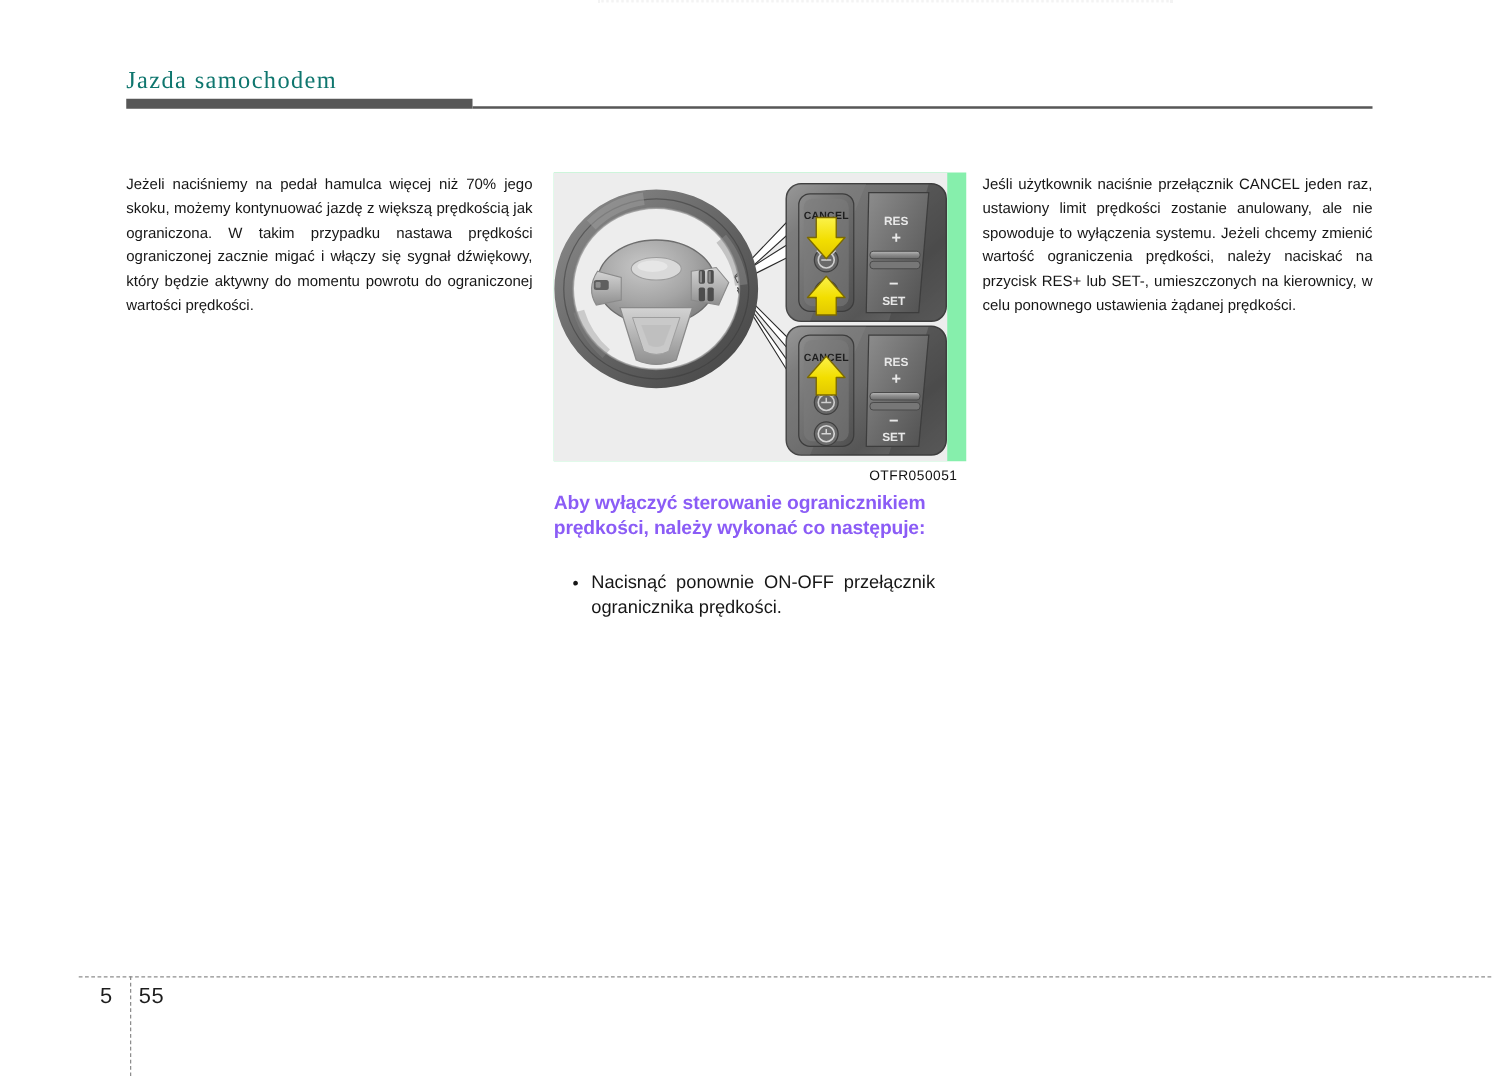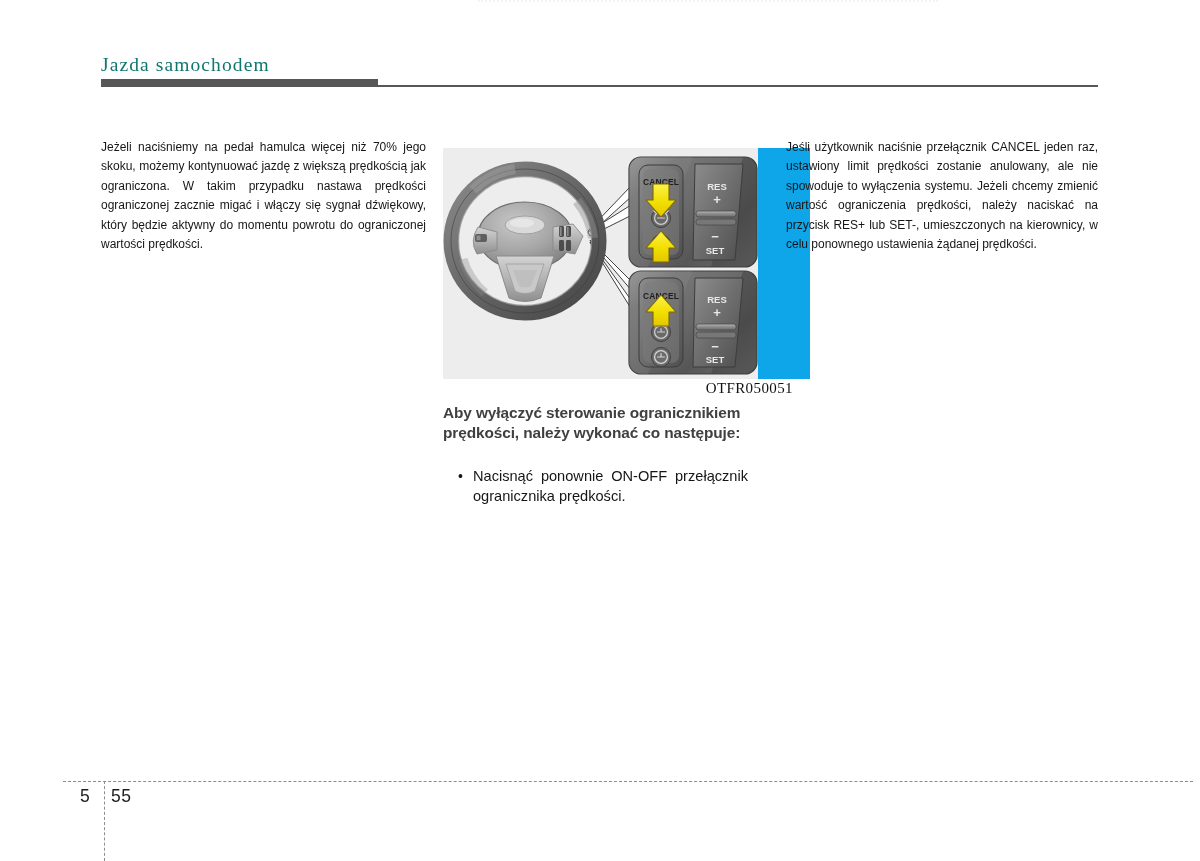--- a/index.html
+++ b/index.html
@@ -98,44 +98,43 @@
     line-height: 19.45px;
     text-align: justify;
     text-justify: inter-word;
     color: #161616;
     hyphens: none;
   }
 
   
   .figure {
     position: relative;
-    width: 367px;
+    width: 330px;
     height: 231px;
-    background: #0ea5e9;
-    margin-top: 10px;
+    background: #86efac;
   }
   .figure svg { display: block; }
   .fig-caption {
     position: absolute;
-    right: 17px;
+    right: 7px;
     bottom: -18px;
-    font-size: 15px;
+    font-size: 11px;
     letter-spacing: 0.4px;
     color: #111;
-    font-family: Liberation Serif, serif;
+    font-family: Liberation Sans, sans-serif;
   }
 
   
   .sub-heading {
     margin: 0;
     padding-top: 24px;
     font-size: 15.4px;
     font-weight: bold;
     line-height: 19.6px;
-    color: #404040;
+    color: #8b5cf6;
     letter-spacing: -0.1px;
   }
   ul.bullets {
     list-style: none;
     margin: 12px;
     padding: 0;
     padding-top: 13px;
   }
   ul.bullets li {
     position: relative;

